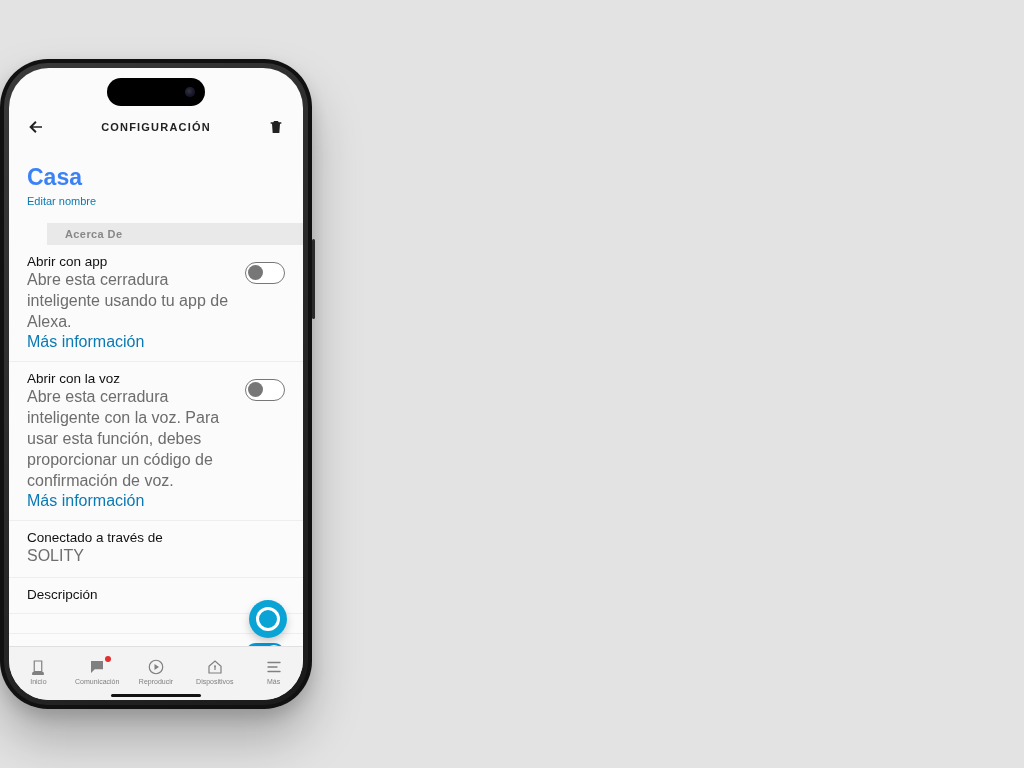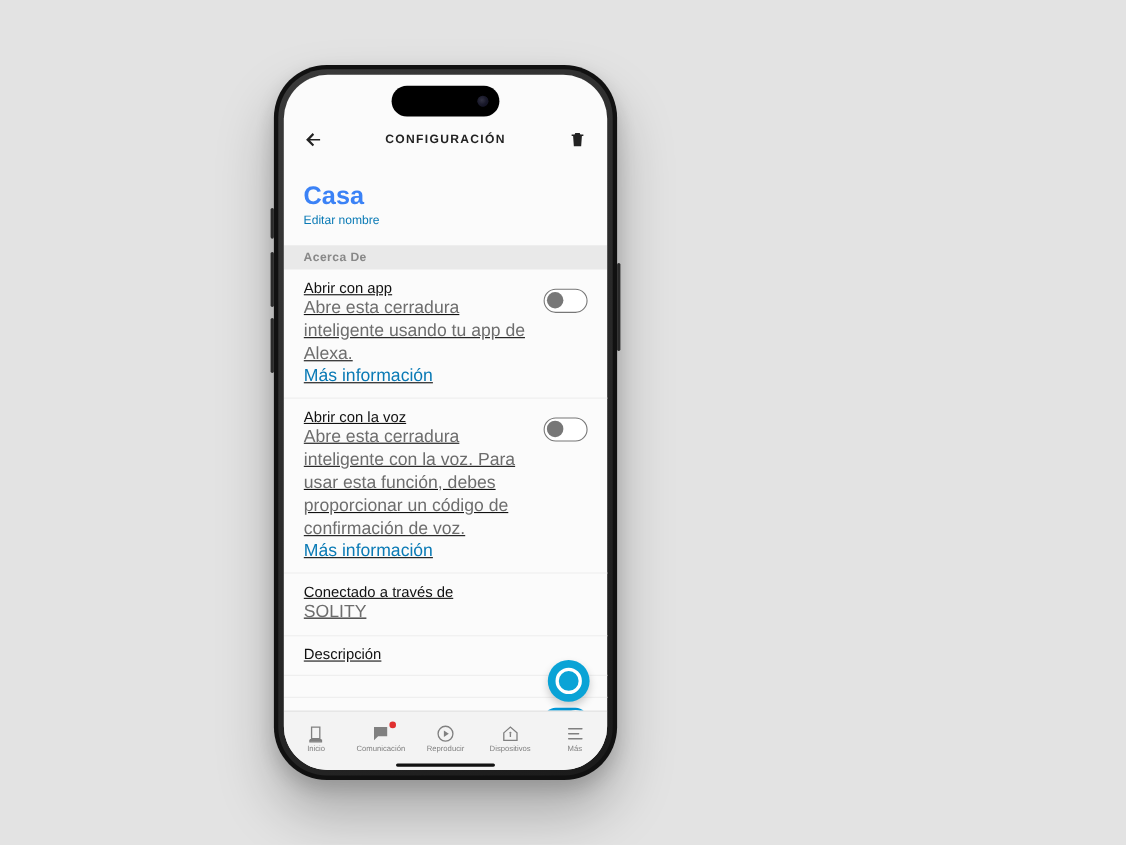--- a/index.html
+++ b/index.html
@@ -10,21 +10,21 @@
     background: #e3e3e3;
     font-family: -apple-system, "Helvetica Neue", Arial, sans-serif;
     overflow: hidden;
   }
   .stage {
     width: 810px;
     height: 768px;
     position: relative;
     display: flex;
     align-items: center;
-    justify-content: center;
+    justify-content: flex-start;
   }
   .phone {
     width: 312px;
     height: 650px;
     background: #111;
     border-radius: 48px;
     box-shadow: 0 30px 50px rgba(0,0,0,0.25), 0 8px 16px rgba(0,0,0,0.15);
     position: relative;
     padding: 9px;
     box-sizing: border-box;
@@ -124,33 +124,33 @@
   }
 
   .group-header {
     margin-top: 14px;
     background: #e9e9e9;
     padding: 5px 18px;
     font-size: 11px;
     letter-spacing: 0.4px;
     color: #888;
     font-weight: 600;
+    margin-left: 38px;
   }
 
   .rows {
     flex: 1;
     overflow-y: auto;
   }
   .row {
     padding: 9px 18px 10px 18px;
     border-bottom: 1px solid #eee;
     display: flex;
     align-items: flex-start;
     gap: 10px;
-    text-decoration: underline;
   }
   .row:last-child { border-bottom: none; }
   .row .text {
     flex: 1;
     min-width: 0;
   }
   .row .row-title {
     font-size: 13.5px;
     color: #111;
     font-weight: 500;

